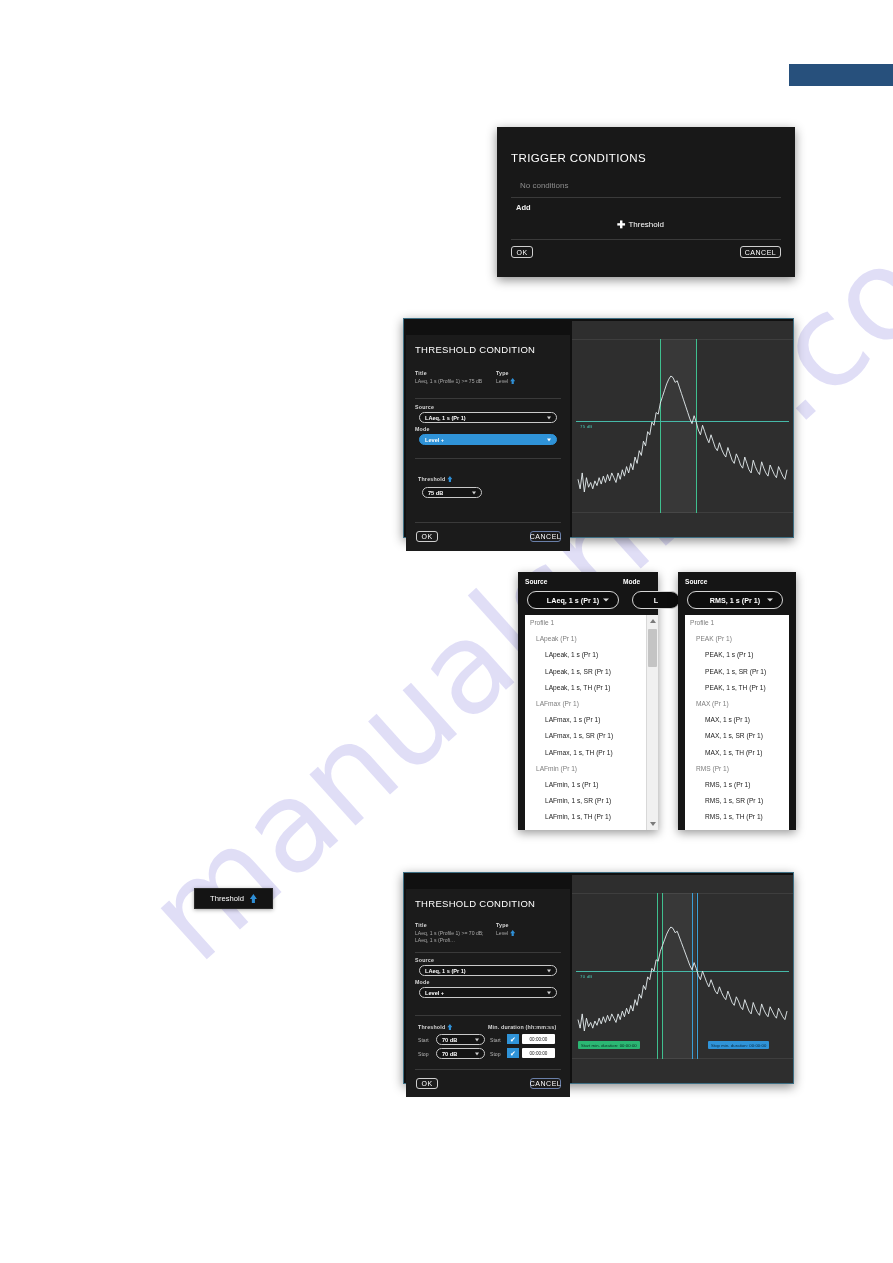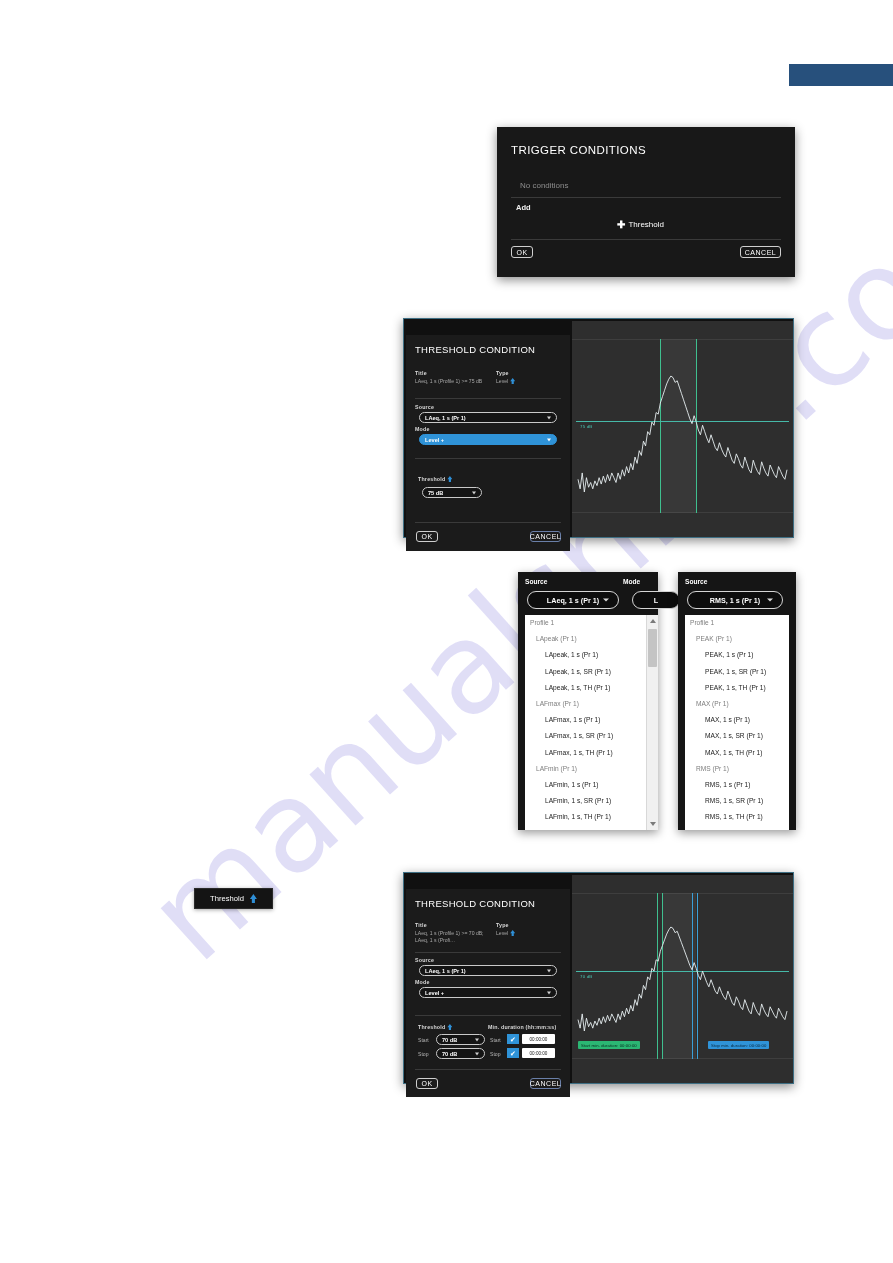--- a/index.html
+++ b/index.html
@@ -85,20 +85,21 @@
 
   
   #dlg-trigger {
     left: 497px; top: 127px;
     width: 298px; height: 150px;
     background: #181818;
   }
   #dlg-trigger .t-head {
     padding: 17px 14px 0 14px;
     font-size: 11.5px;
+    margin-top: 8px;
   }
   #dlg-trigger .t-noconditions {
     position: absolute;
     left: 14px; top: 54px;
     font-size: 8px;
     color: #8d8d8d;
     padding-left: 9px;
   }
   #dlg-trigger .rule1 { position:absolute; left: 14px; top: 70px; width: 270px; }
   #dlg-trigger .t-add {

